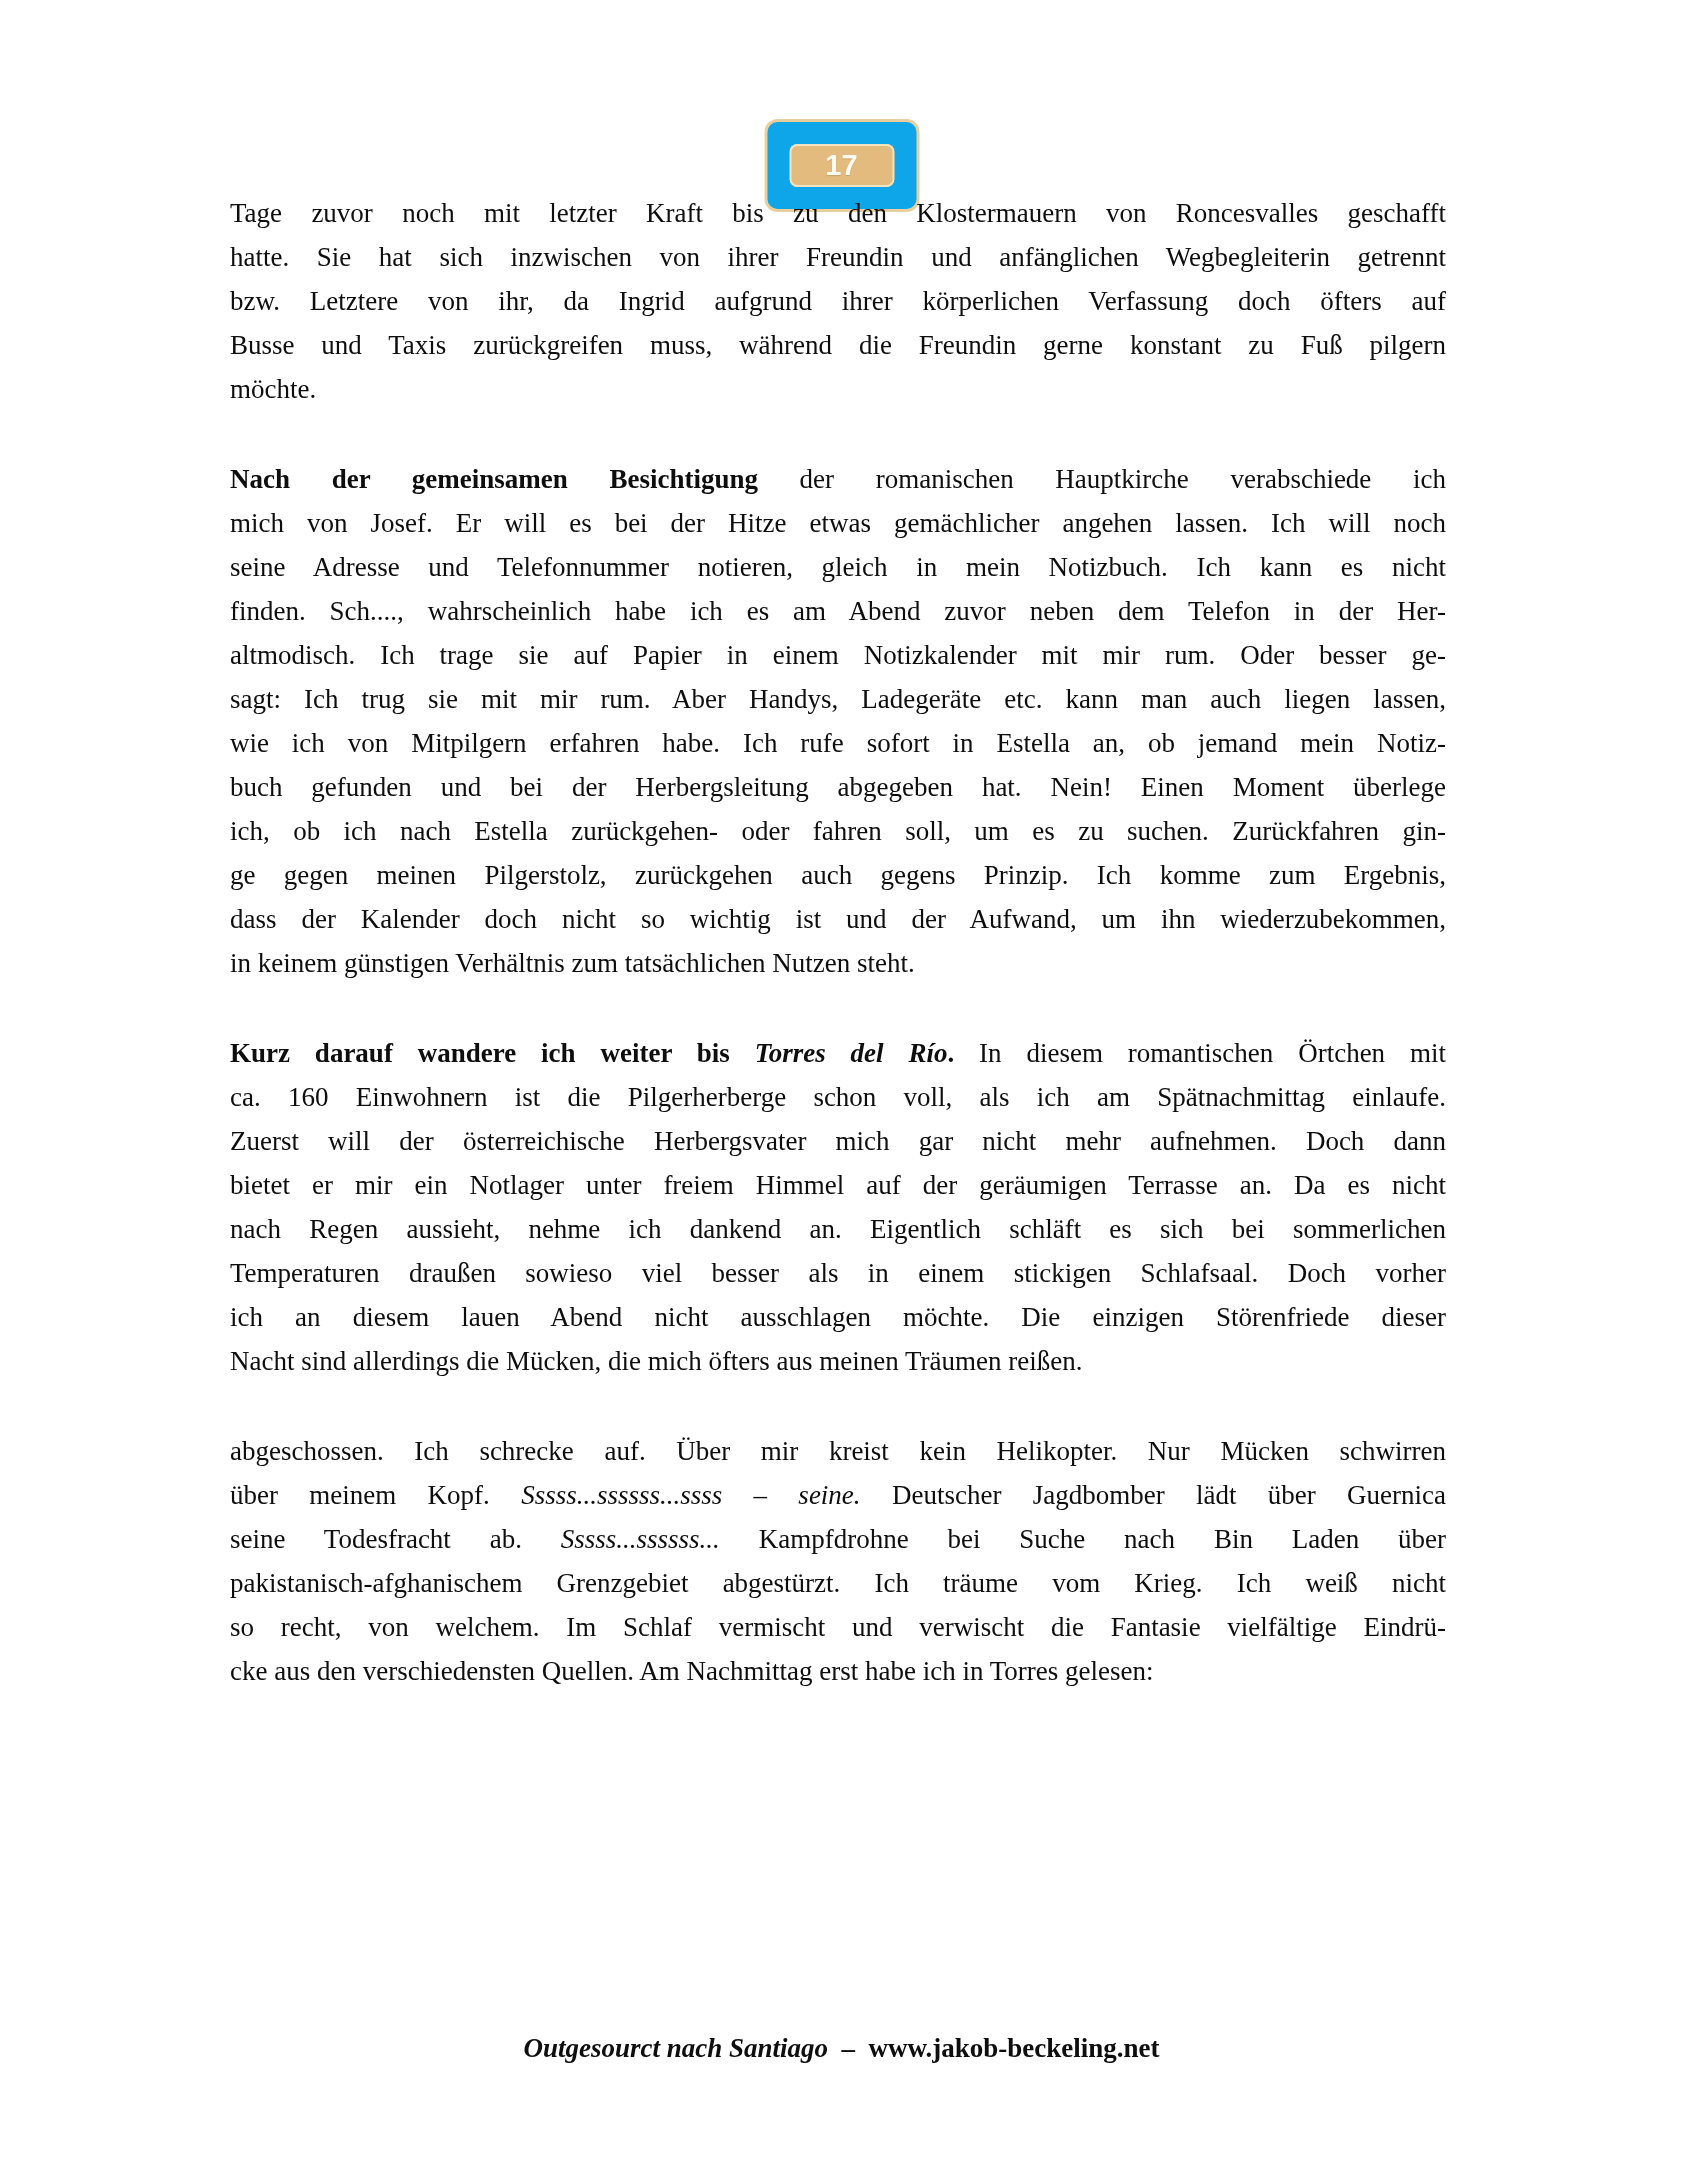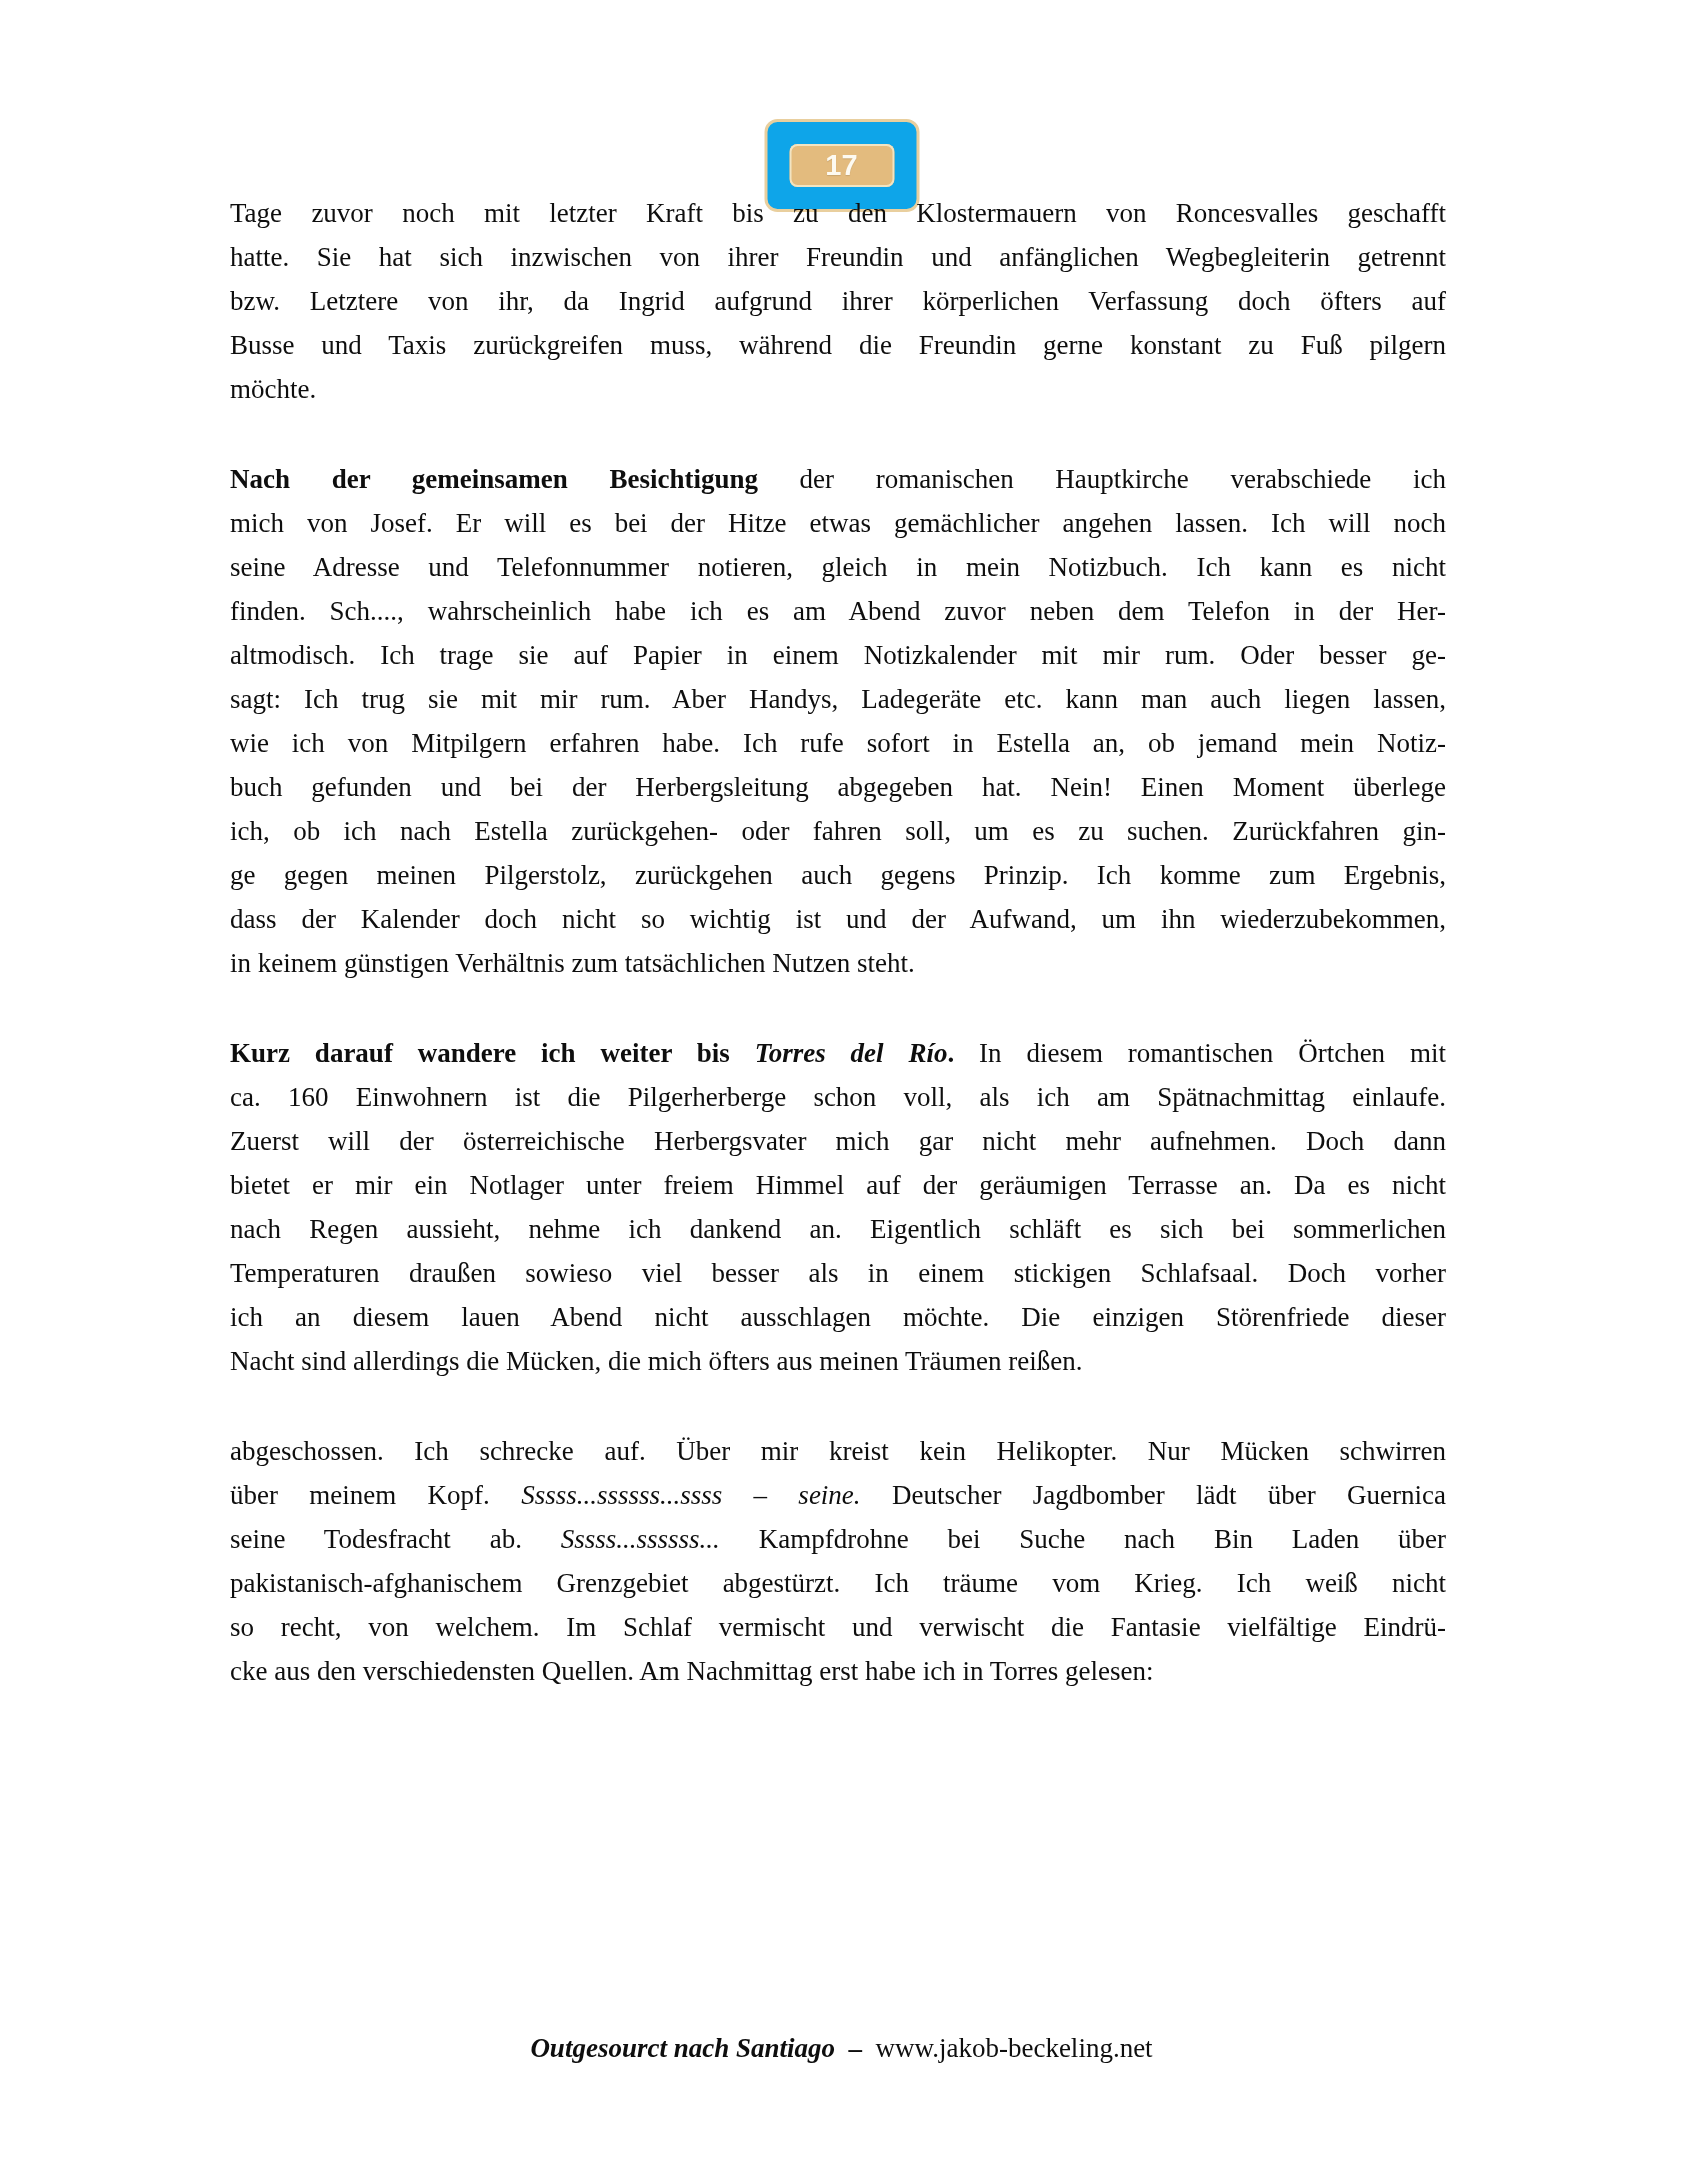--- a/index.html
+++ b/index.html
@@ -60,21 +60,21 @@
   .footer {
     position:absolute;
     left:0; right:0;
     top:2026px;
     text-align:center;
     font-size:27px;
     line-height:44px;
   }
   .footer .title { font-weight:bold; font-style:italic; }
   .footer .dash  { font-weight:bold; }
-  .footer .site  { font-weight:normal; }
+  .footer .site  { font-weight:bold; }
 </style>
 </head>
 <body>
 
 <div class="page">
 
   <div class="badge-outer">
     <div class="badge-inner">17</div>
   </div>
 

